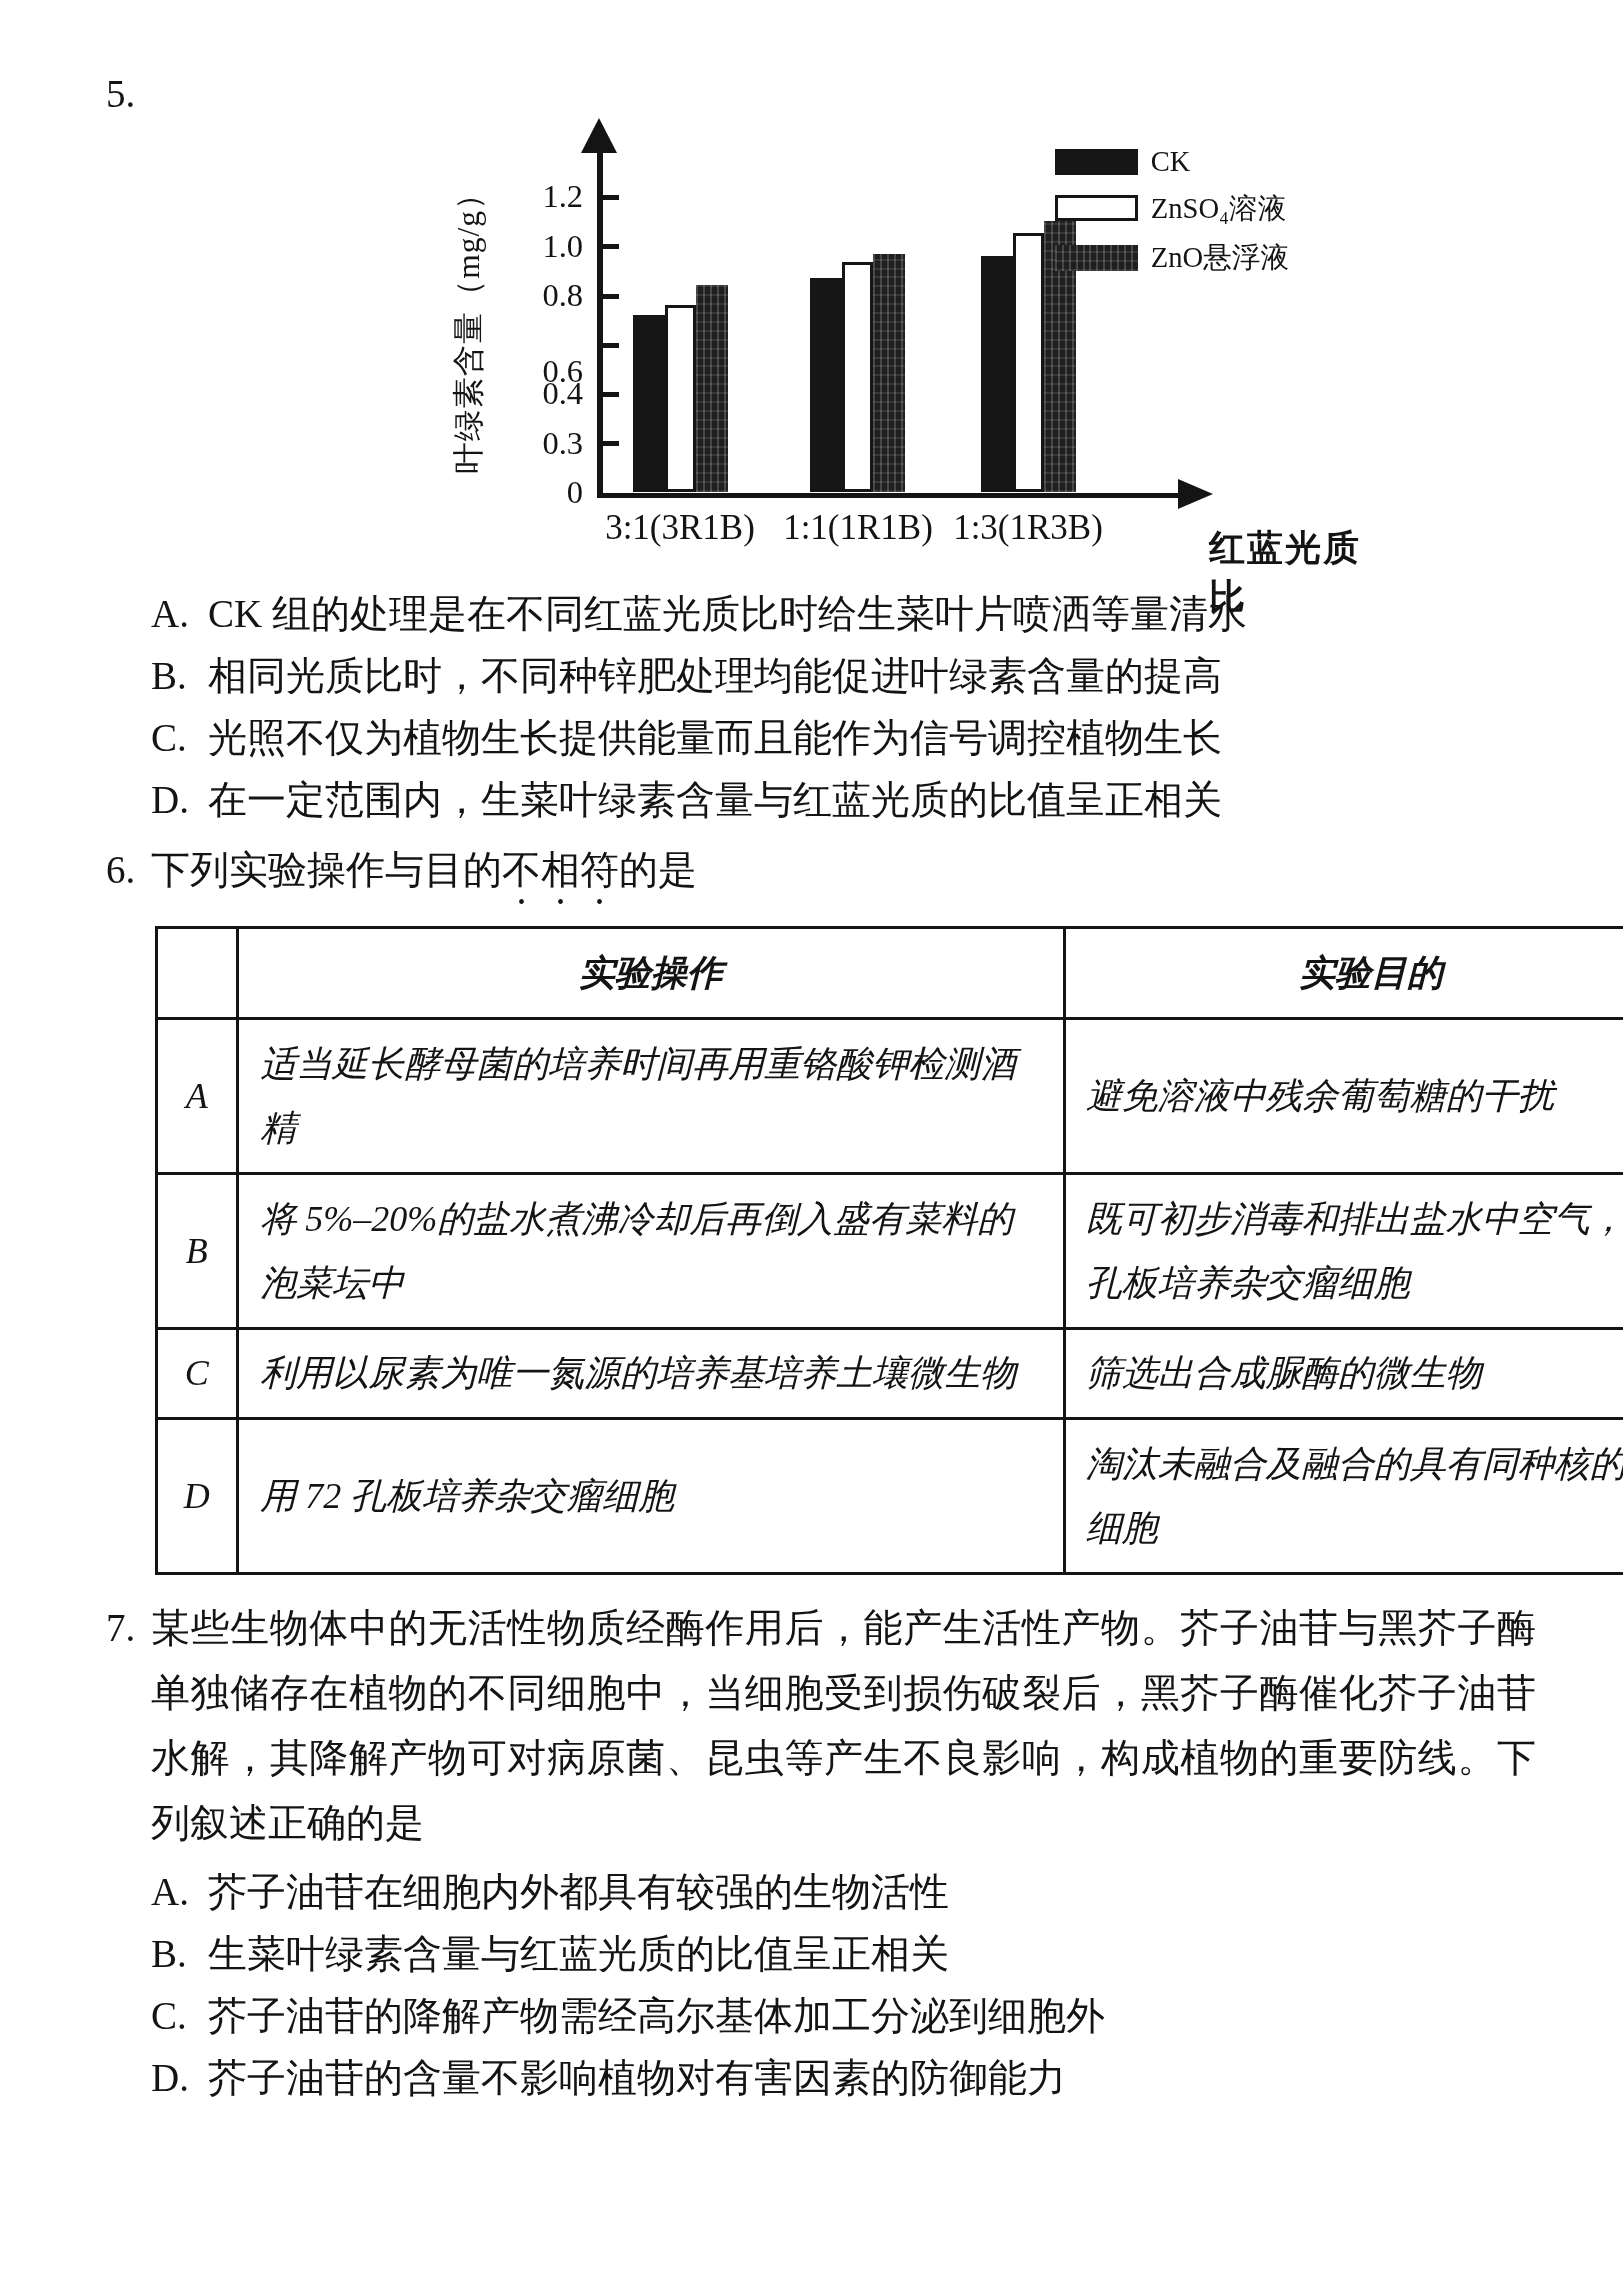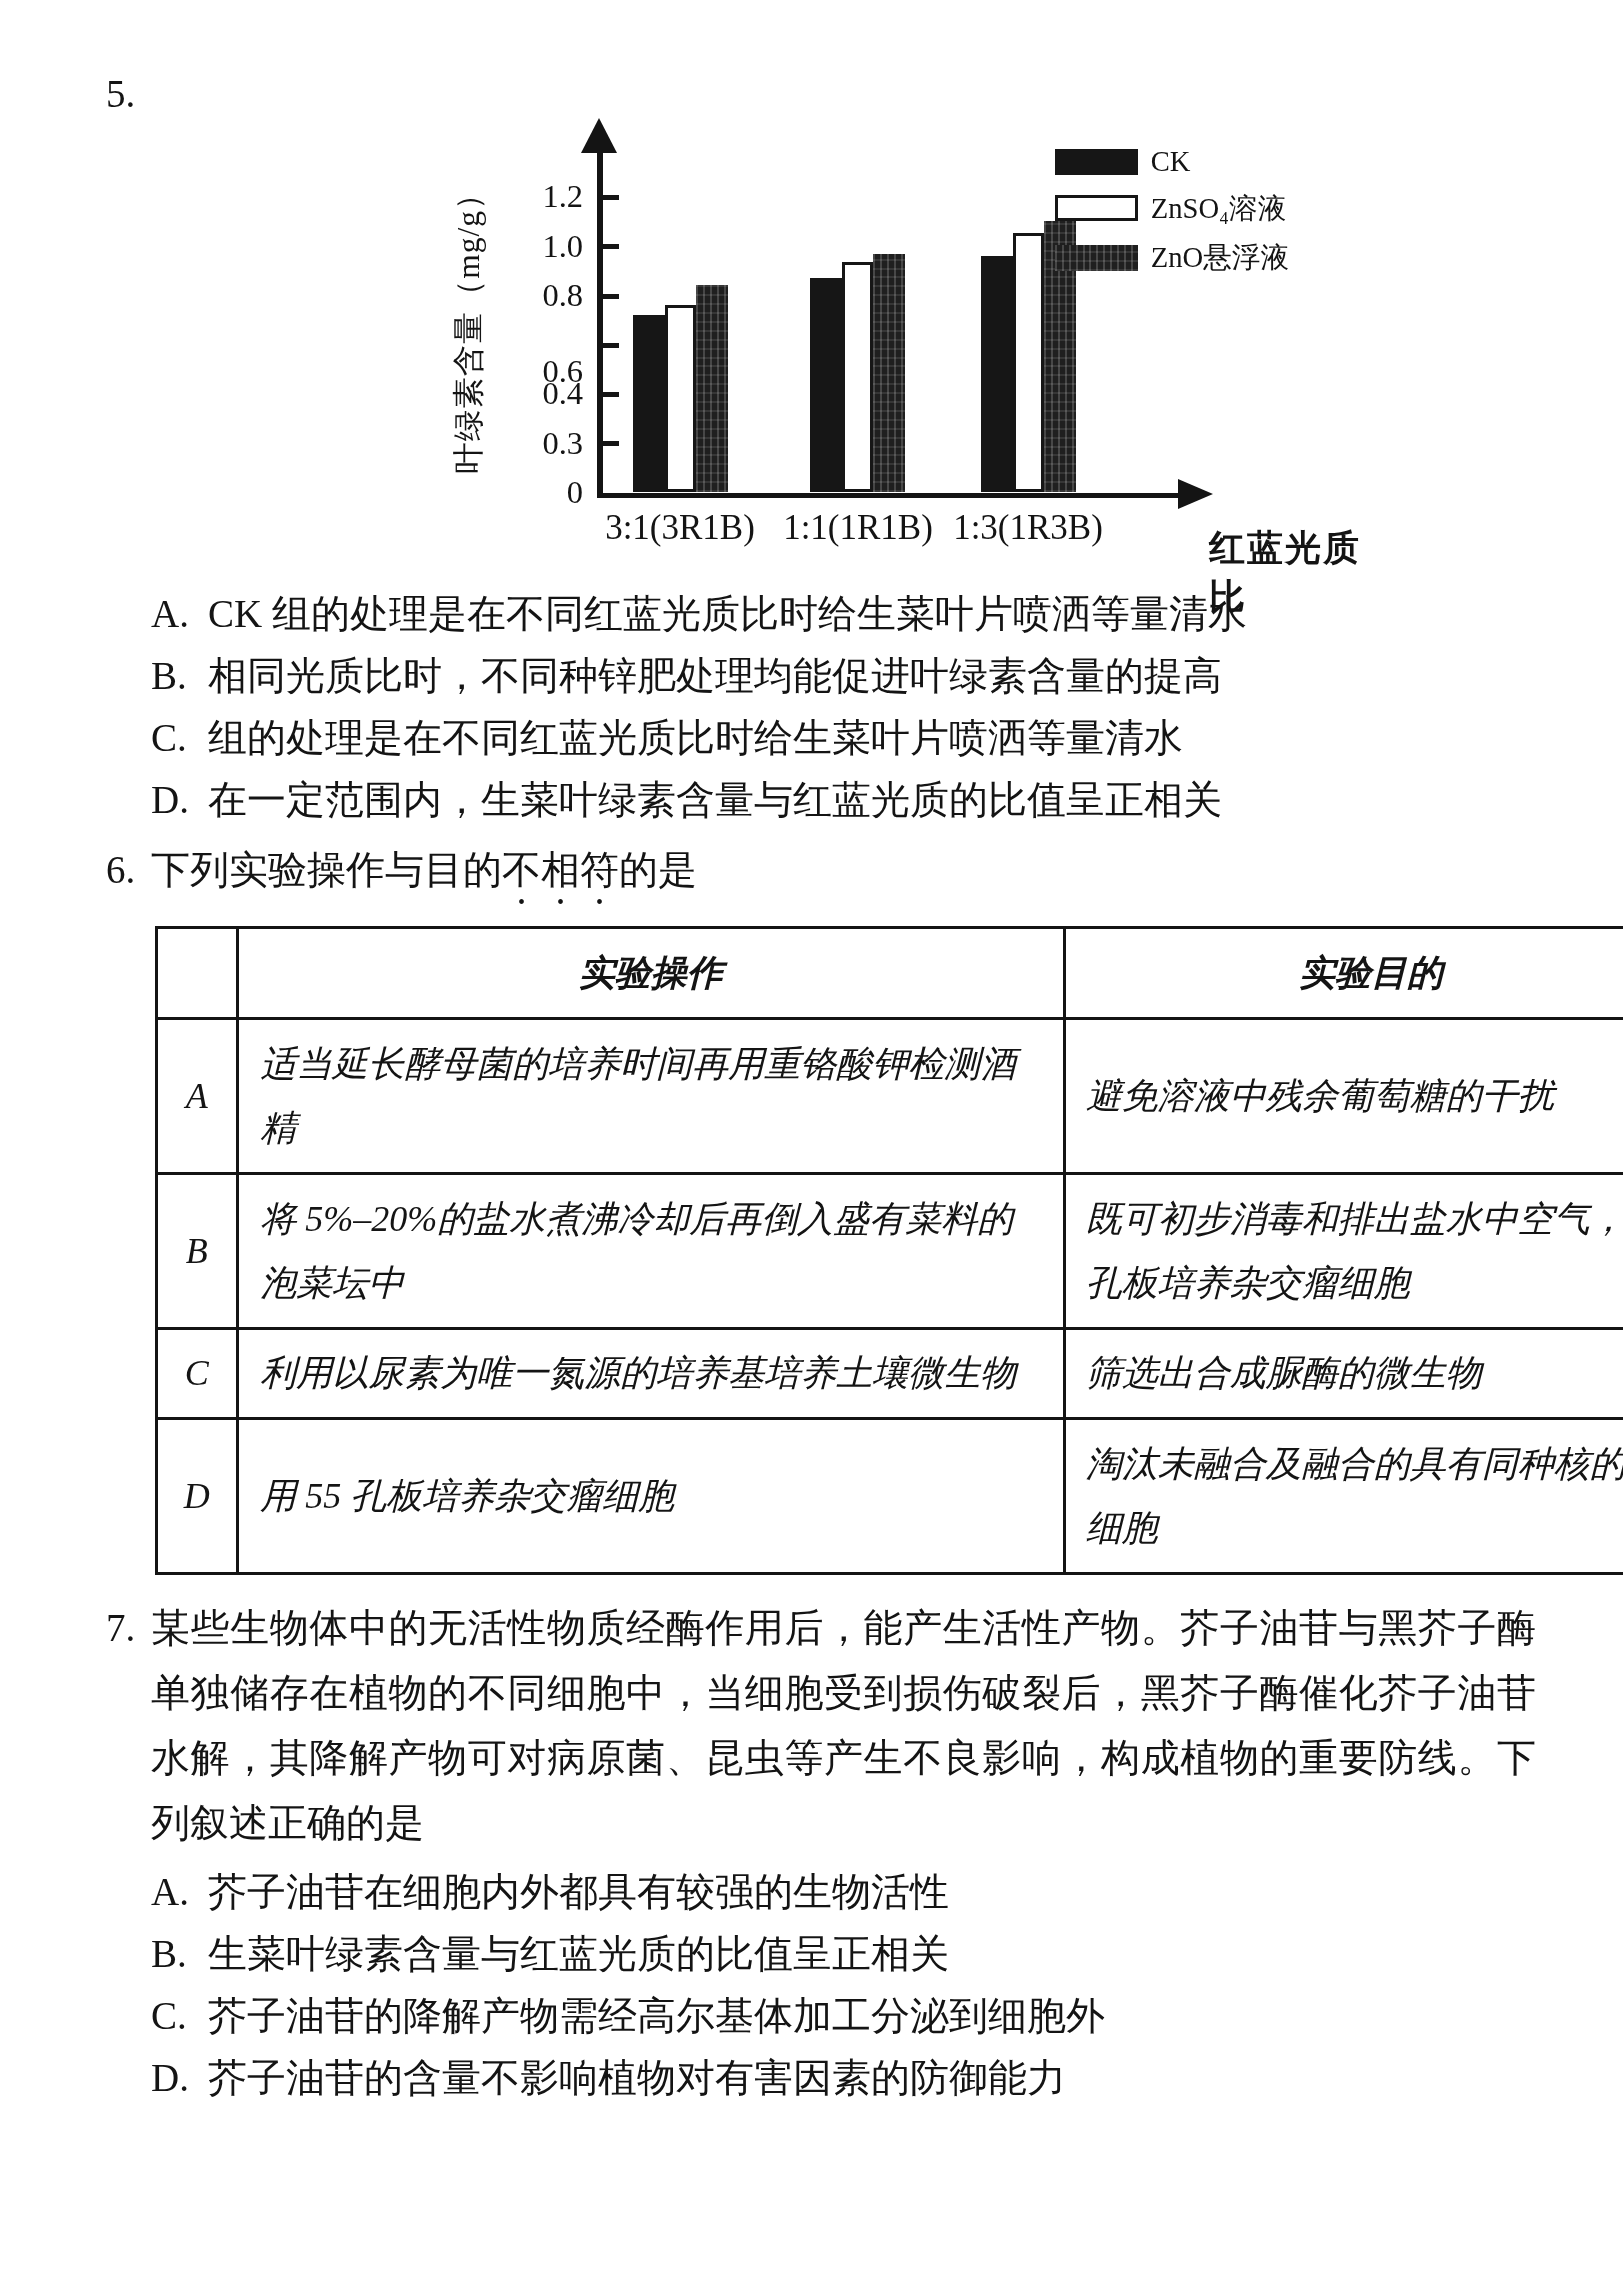--- a/index.html
+++ b/index.html
@@ -143,21 +143,21 @@
         <div class="opt">
             <span class="olabel">A.</span>
             <span>CK 组的处理是在不同红蓝光质比时给生菜叶片喷洒等量清水</span>
           </div>
         <div class="opt">
             <span class="olabel">B.</span>
             <span>相同光质比时，不同种锌肥处理均能促进叶绿素含量的提高</span>
           </div>
         <div class="opt">
             <span class="olabel">C.</span>
-            <span>组的处理是在不同红蓝光质比时给生菜叶片喷洒等量清水</span>
+            <span>光照不仅为植物生长提供能量而且能作为信号调控植物生长</span>
           </div>
         <div class="opt">
             <span class="olabel">D.</span>
             <span>在一定范围内，生菜叶绿素含量与红蓝光质的比值呈正相关</span>
           </div>
       </div>
     </div>
   </div>
 
   <div class="q">
@@ -186,21 +186,21 @@
         <td class="col-op">将 5%–20%的盐水煮沸冷却后再倒入盛有菜料的泡菜坛中</td>
         <td class="col-purpose">既可初步消毒和排出盐水中空气，孔板培养杂交瘤细胞</td>
       </tr>
       <tr>
         <td class="col-letter">C</td>
         <td class="col-op">利用以尿素为唯一氮源的培养基培养土壤微生物</td>
         <td class="col-purpose">筛选出合成脲酶的微生物</td>
       </tr>
       <tr>
         <td class="col-letter">D</td>
-        <td class="col-op">用 55 孔板培养杂交瘤细胞</td>
+        <td class="col-op">用 72 孔板培养杂交瘤细胞</td>
         <td class="col-purpose">淘汰未融合及融合的具有同种核的细胞</td>
       </tr>
     </tbody>
   </table>
 
   <div class="q">
     <div class="qnum">7.</div>
     <div class="qbody">
       <p class="stem">某些生物体中的无活性物质经酶作用后，能产生活性产物。芥子油苷与黑芥子酶单独储存在植物的不同细胞中，当细胞受到损伤破裂后，黑芥子酶催化芥子油苷水解，其降解产物可对病原菌、昆虫等产生不良影响，构成植物的重要防线。下列叙述正确的是</p>
       <div class="options">

